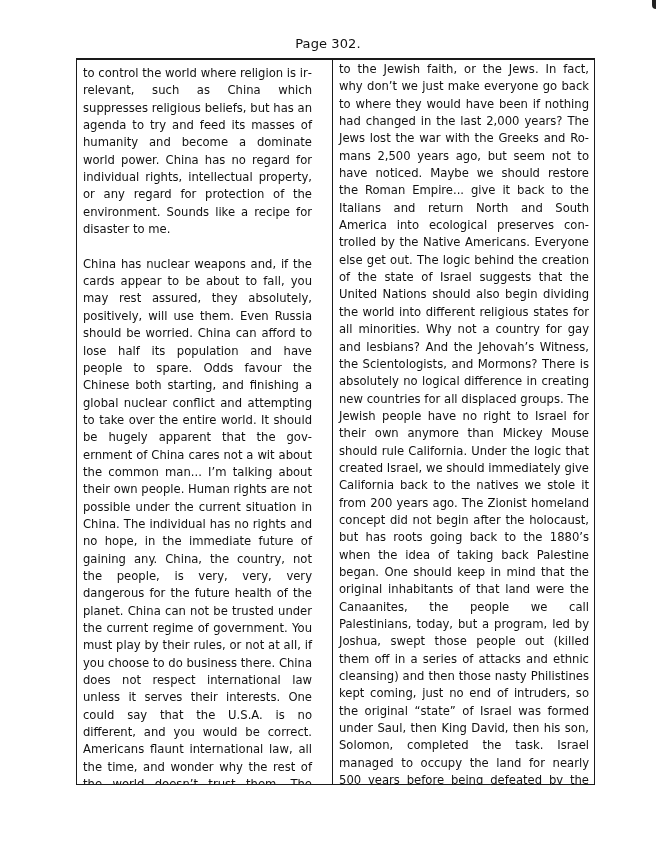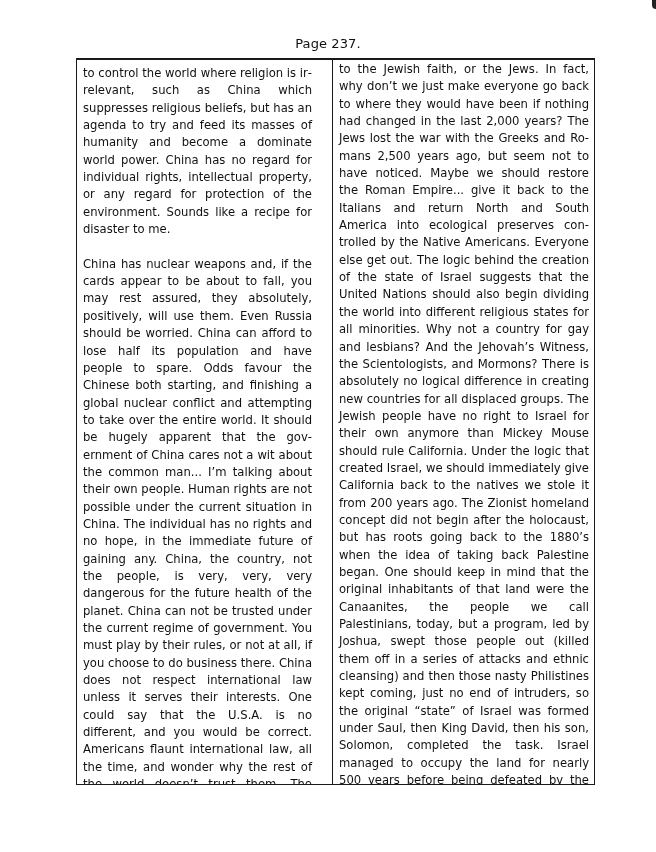--- a/index.html
+++ b/index.html
@@ -69,21 +69,21 @@
     }
     .para.last {
       margin-bottom: 0;
     }
   </style>
 </head>
 <body>
 
 <div class="corner-mark"></div>
 
-<div class="page-title">Page 237.</div>
+<div class="page-title">Page 302.</div>
 
 <div class="text-box">
   <div class="column left">
     <p class="para">to control  the world where religion is ir­relevant, such as China which suppresses religious beliefs, but  has an agenda to try and feed its masses of humanity and become a dominate world power.  China has no regard for individual rights, intel­lectual property, or any regard for protec­tion of the environment.  Sounds like a recipe for disaster to me.</p>
     <p class="para">China has nuclear weapons and, if the cards appear to be about  to fall, you may rest assured, they absolutely, positively, will use them.  Even Russia should be worried.  China can afford to lose half  its population and have people to spare.  Odds favour the Chinese both starting, and fin­ishing a global nuclear conflict and at­tempting to take over the entire world.  It should be hugely apparent  that  the gov­ernment of China cares not a wit about the common man... I’m talking about their own people.  Human rights are not pos­sible under the current  situation in China. The individual has no  rights and no hope, in the immediate future of gaining any. China, the country, not the people, is very, very, very dangerous for the future health of the planet.  China can not be trusted under the current regime of government. You must play by their rules, or not at all, if you choose to do business there.  China does not respect international law unless it serves their interests.  One could say that the U.S.A. is no different, and you would be correct.  Americans flaunt inter­national law, all the time, and wonder why the rest of the world doesn’t trust them. The blind, and arrogant, you see, can not see the effects of what they do.</p>
 
   </div>
   <div class="column right">
     <p class="para last"><span>to the Jewish  faith, or the Jews.   In fact, why don’t we just make everyone go back to where they would have been if nothing had changed in the last 2,000 years?  The Jews lost the war with the Greeks and  Ro­mans 2,500 years ago, but seem not to have noticed.  Maybe we should restore the Roman Empire... give it back to the Italians and return North and South America into ecological preserves con­trolled by the Native Americans.  Every­one else get out.  The logic behind the creation of the state of Israel suggests that the United Nations should also begin dividing the world into different  religious states  for all minorities.  Why not a coun­try  for  gay  and  lesbians?   And  the Jehovah’s Witness, the Scientologists, and Mormons?  There is absolutely no logical difference in creating new countries for all displaced groups.  The Jewish people have no right to Israel for their own anymore than Mickey Mouse  should  rule Califor­nia.  Under the logic that created Israel, we should immediately give California back to the natives we stole it  from 200 years ago.  The Zionist  homeland concept  did not begin after the holocaust, but has roots going  back to the 1880’s when the idea of taking back Palestine began.  One should keep in mind that the original in­habitants of that land were the Canaanites, the people we call Palestinians, today, but a program, led by Joshua, swept those people out (killed them off in a series of attacks and ethnic cleansing) and then those nasty Philistines kept coming, just no end of intruders,  so the original “state” of Israel was formed under Saul, then King David, then his son, Solomon, completed the task.  Israel managed to occupy the land for nearly 500 years before being de­feated by the Persians and carried off to Babylon (now Baghdad).   </span></p>
   </div>

